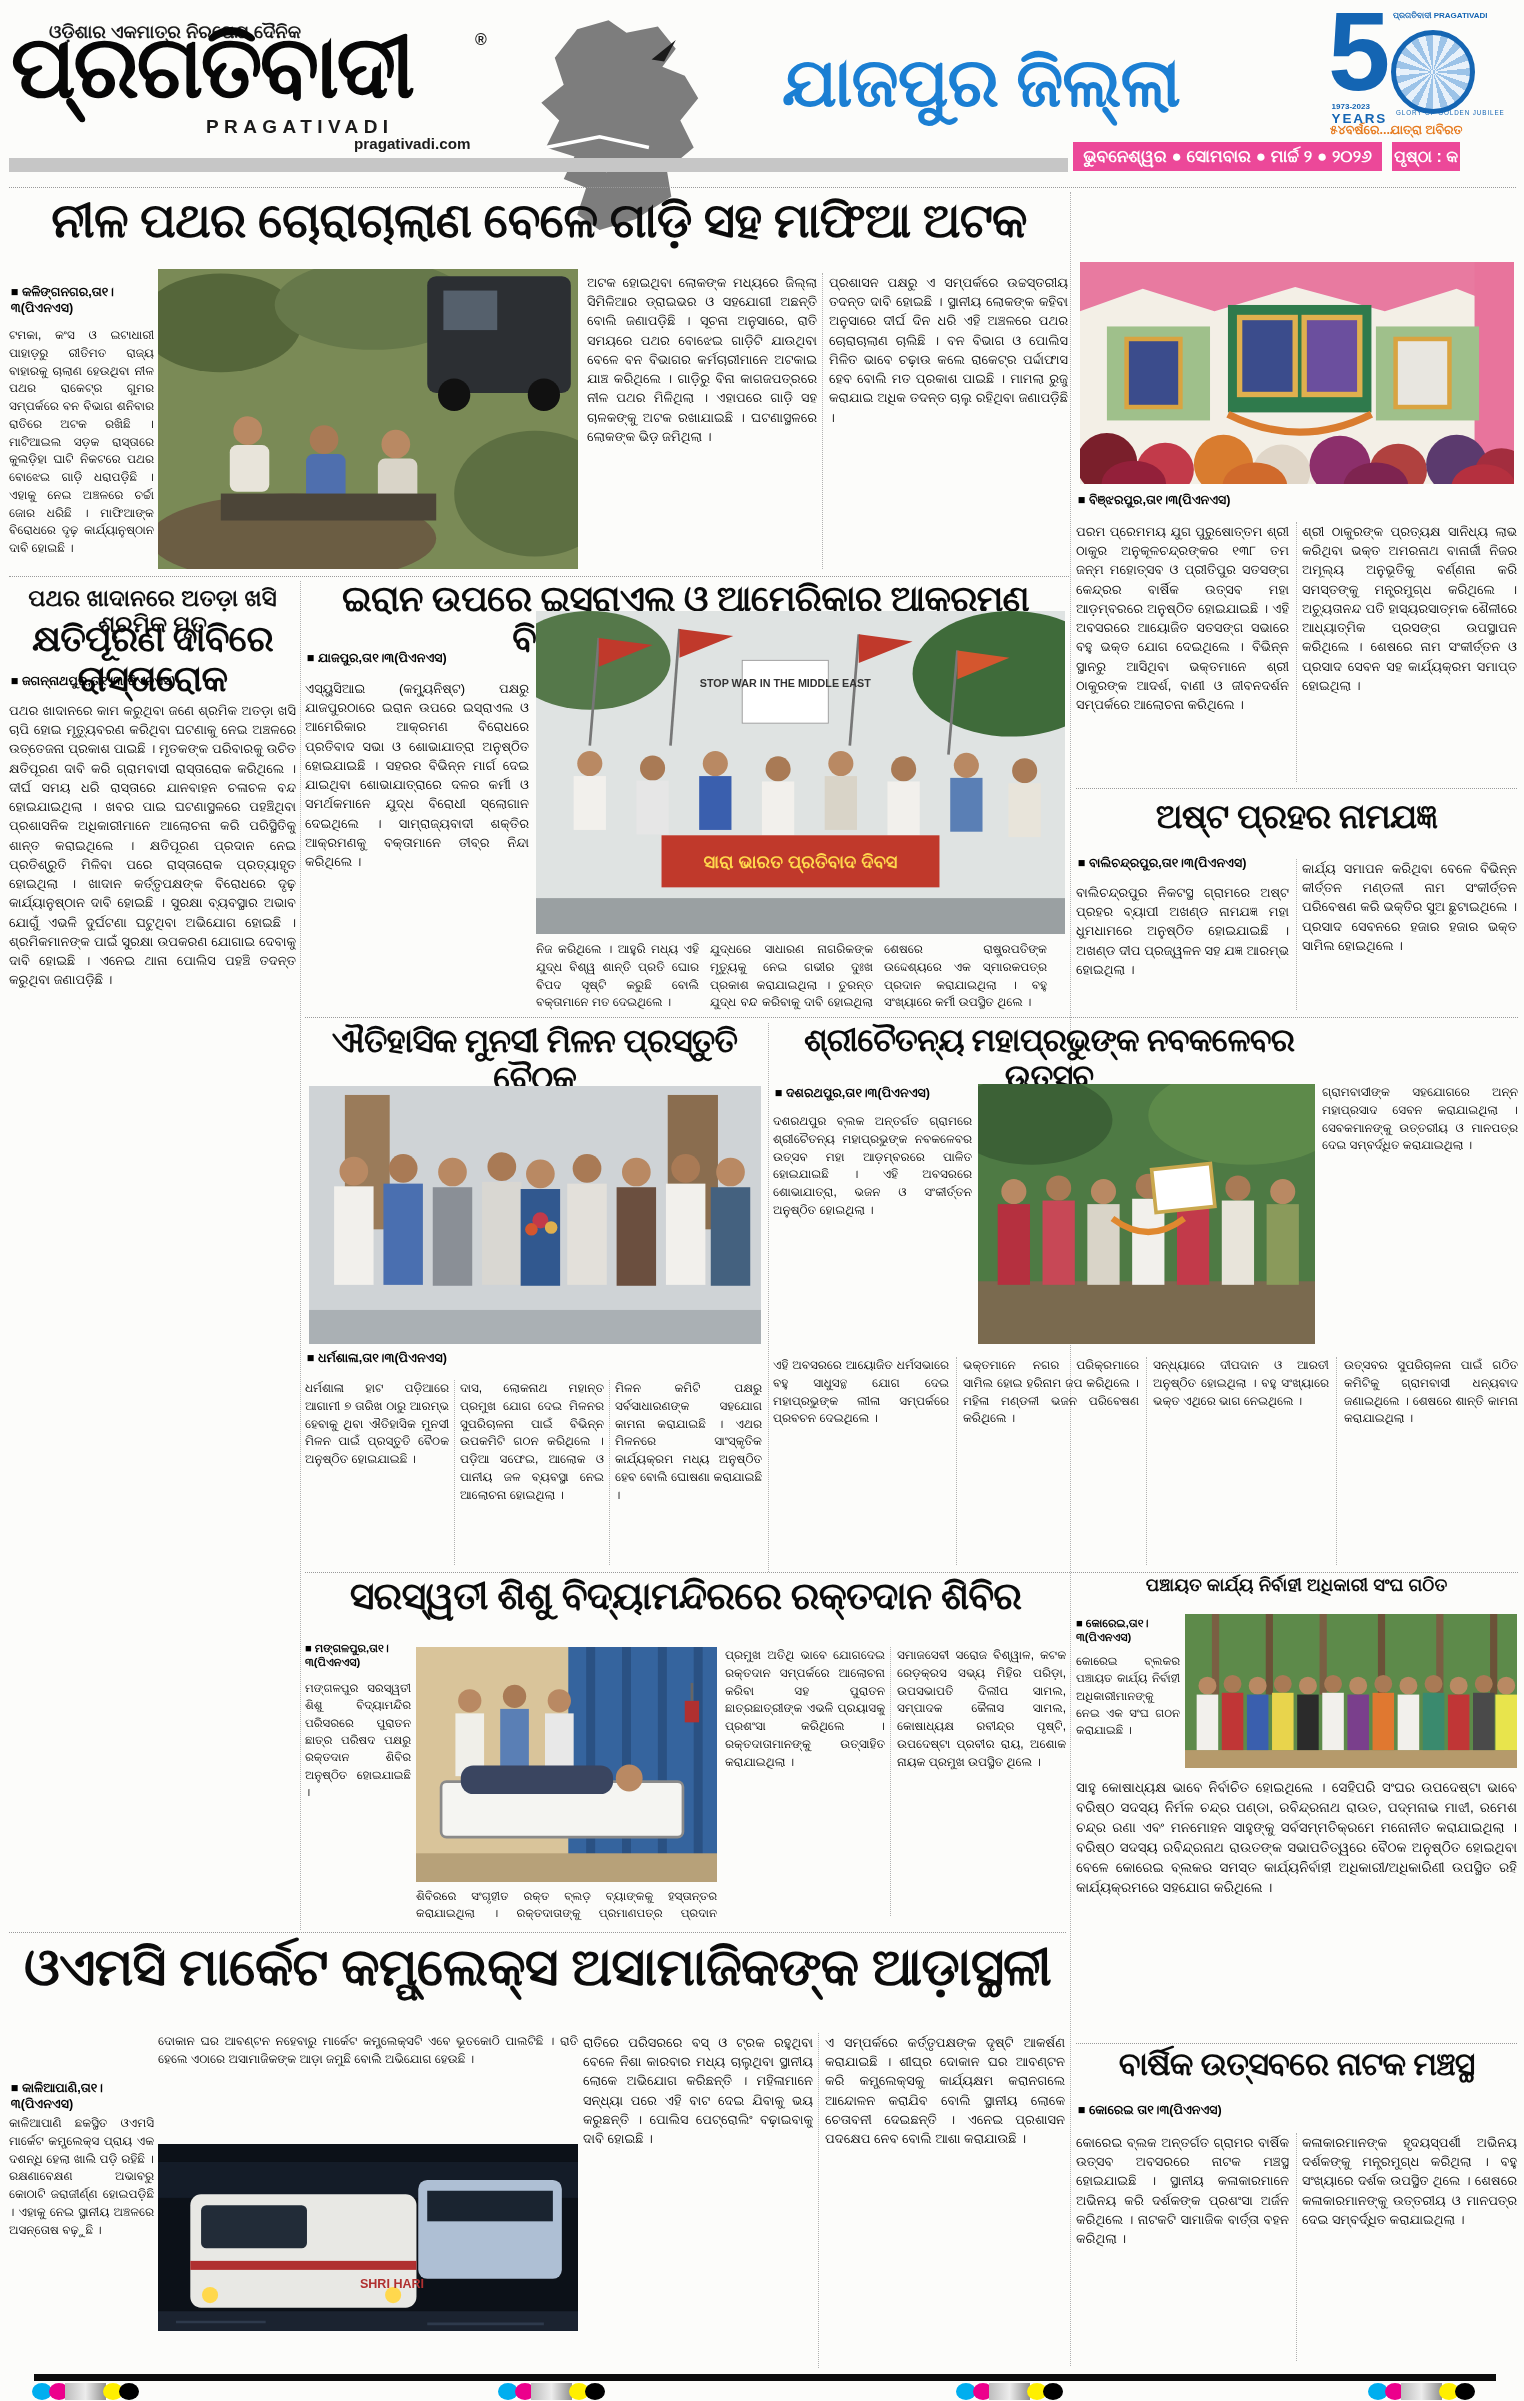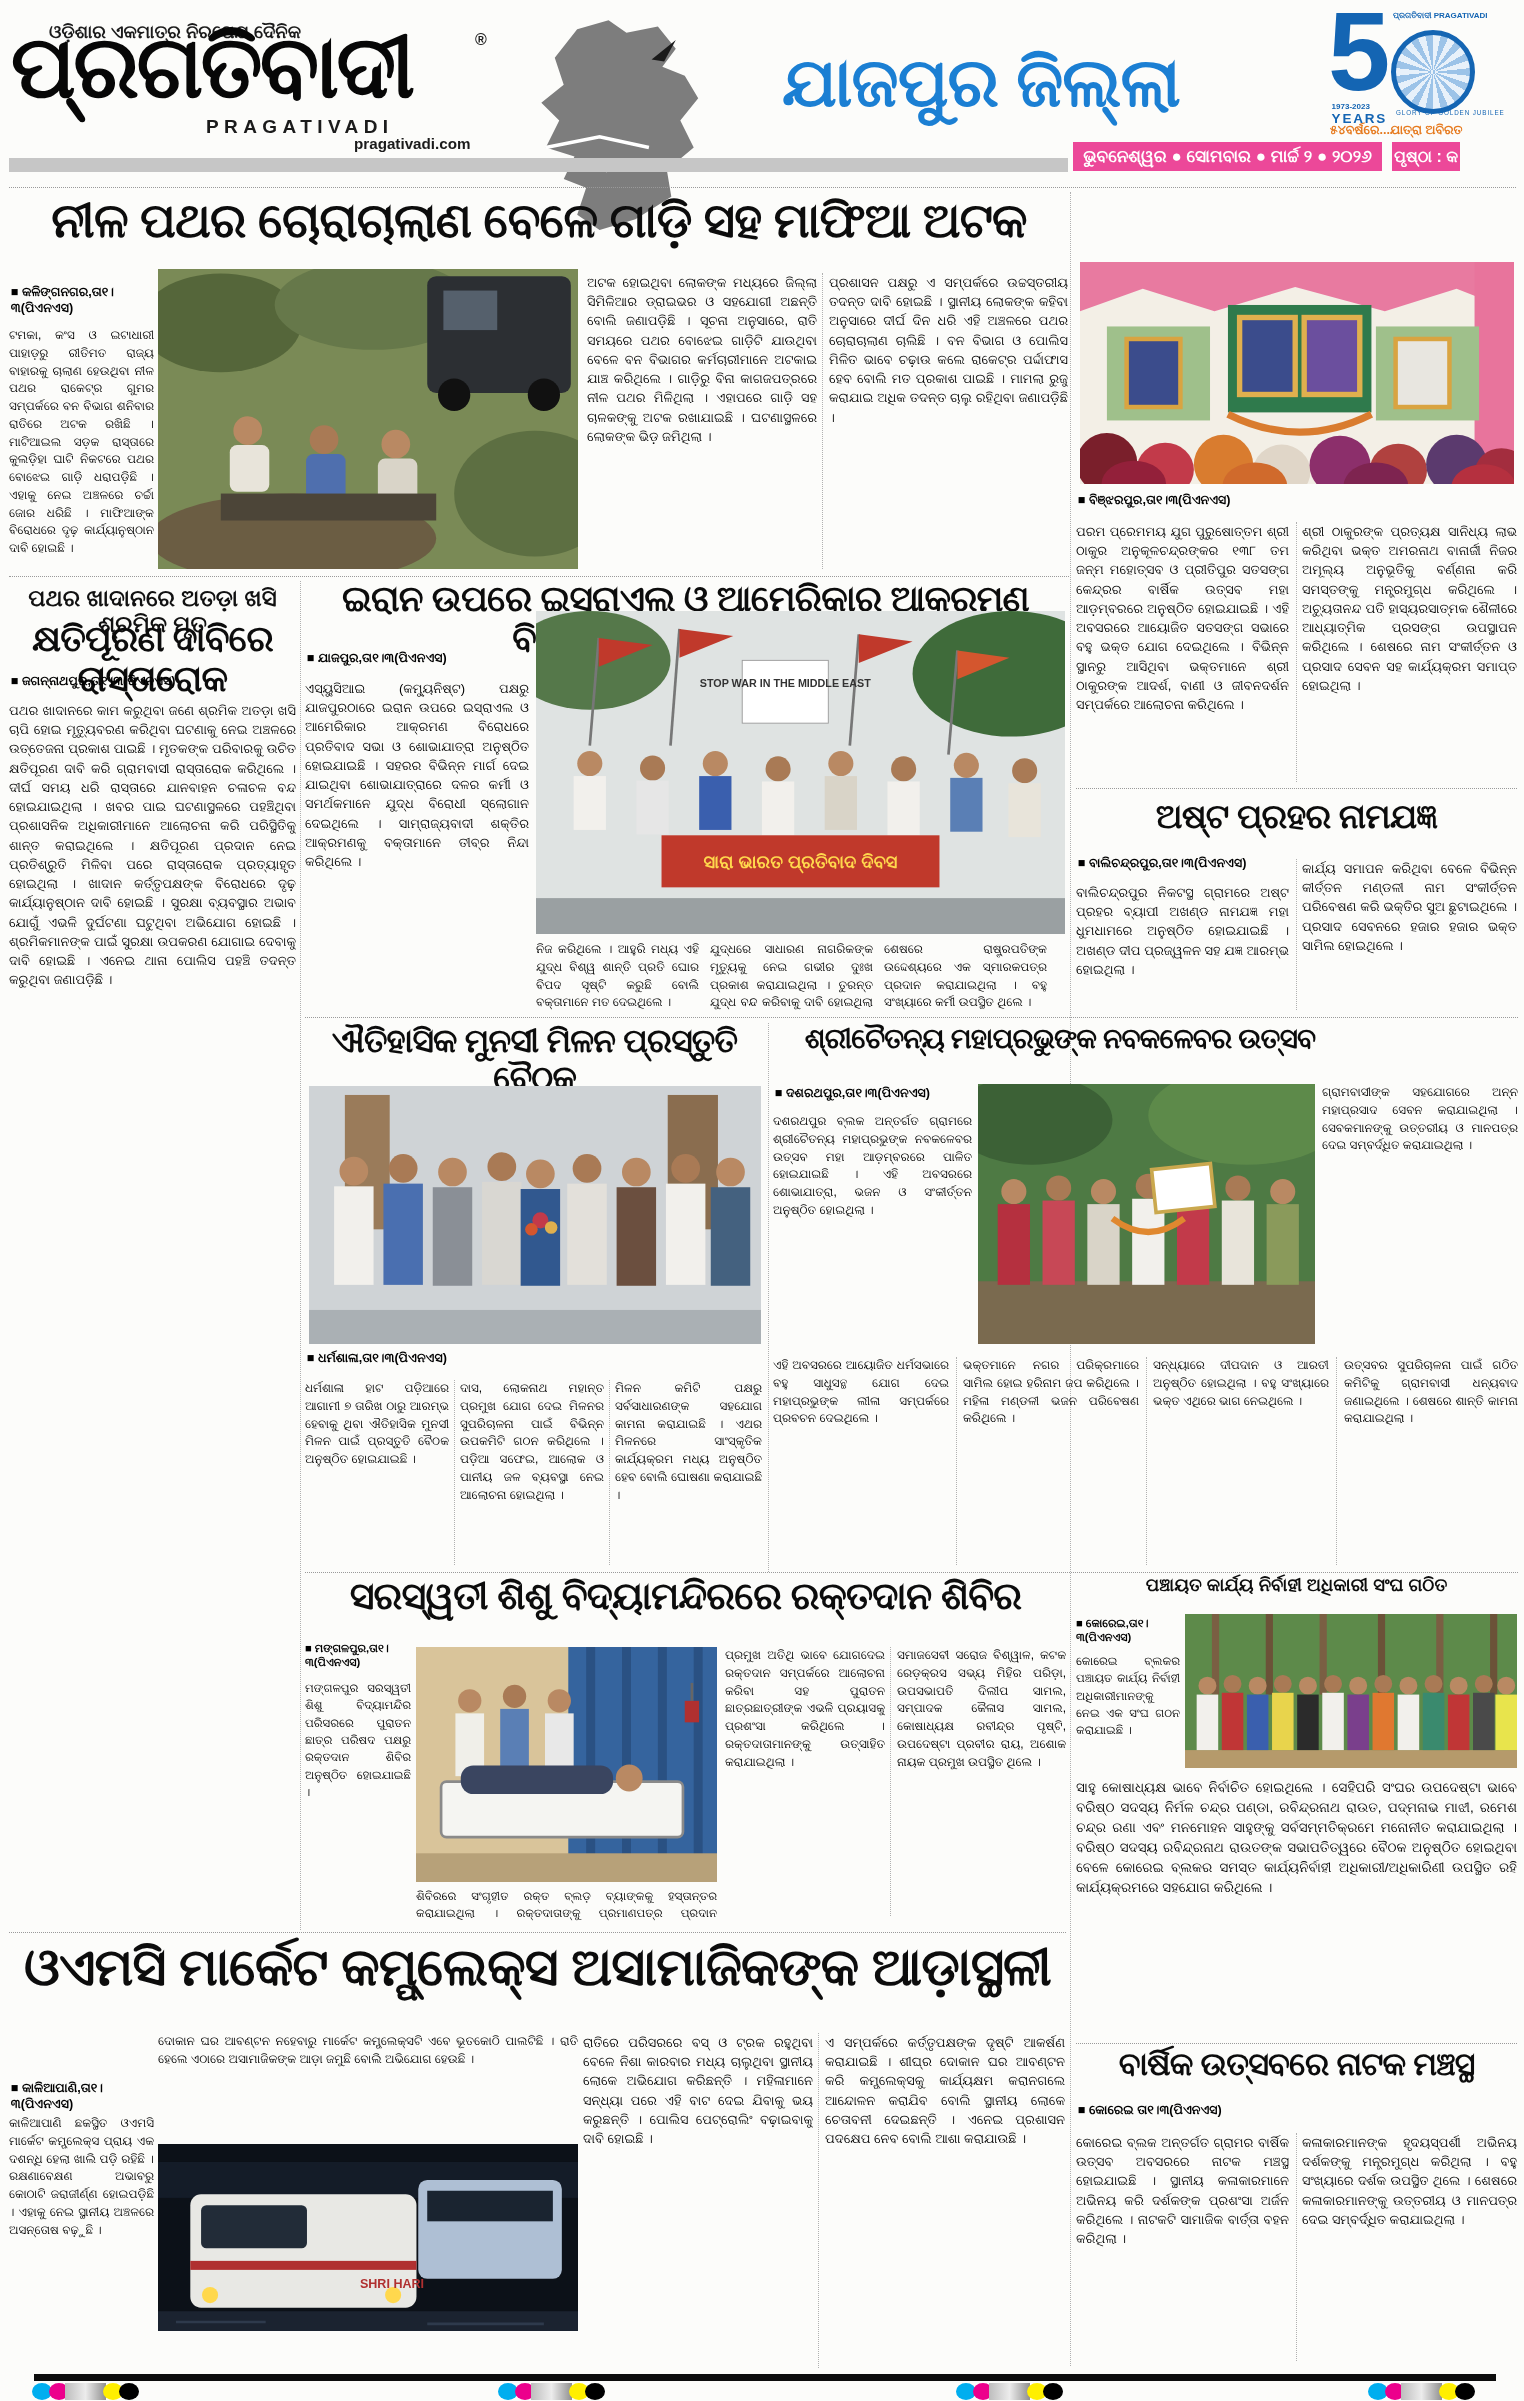--- a/index.html
+++ b/index.html
@@ -231,21 +231,21 @@
     <div class="abs byline" style="left:1.8px;top:328px;">■ ଧର୍ମଶାଳା,ତା୧।୩(ପିଏନଏସ)</div>
     <div class="abs body" style="left:0;top:357px;width:144px;height:185px;font-size:12px;">ଧର୍ମଶାଳା ହାଟ ପଡ଼ିଆରେ ଆଗାମୀ ୭ ତାରିଖ ଠାରୁ ଆରମ୍ଭ ହେବାକୁ ଥିବା ଐତିହାସିକ ମୁନସୀ ମିଳନ ପାଇଁ ପ୍ରସ୍ତୁତି ବୈଠକ ଅନୁଷ୍ଠିତ ହୋଇଯାଇଛି ।</div>
     <div class="abs vr" style="left:149px;top:357px;height:185px;"></div>
     <div class="abs body" style="left:155px;top:357px;width:144px;height:185px;font-size:12px;">ଦାସ, ଲୋକନାଥ ମହାନ୍ତ ପ୍ରମୁଖ ଯୋଗ ଦେଇ ମିଳନର ସୁପରିଚାଳନା ପାଇଁ ବିଭିନ୍ନ ଉପକମିଟି ଗଠନ କରିଥିଲେ । ପଡ଼ିଆ ସଫେଇ, ଆଲୋକ ଓ ପାନୀୟ ଜଳ ବ୍ୟବସ୍ଥା ନେଇ ଆଲୋଚନା ହୋଇଥିଲା ।</div>
     <div class="abs vr" style="left:304px;top:357px;height:185px;"></div>
     <div class="abs body" style="left:310px;top:357px;width:147px;height:185px;font-size:12px;">ମିଳନ କମିଟି ପକ୍ଷରୁ ସର୍ବସାଧାରଣଙ୍କ ସହଯୋଗ କାମନା କରାଯାଇଛି । ଏଥର ମିଳନରେ ସାଂସ୍କୃତିକ କାର୍ଯ୍ୟକ୍ରମ ମଧ୍ୟ ଅନୁଷ୍ଠିତ ହେବ ବୋଲି ଘୋଷଣା କରାଯାଇଛି ।</div>
   </div>
   <div class="abs vr" style="left:768px;top:1023px;height:549px;"></div>
 
   <div class="abs" style="left:773px;top:1023px;width:745px;height:549px;">
-    <div class="abs art-h" style="left:16px;top:0;width:542px;font-size:28px;">ଶ୍ରୀଚୈତନ୍ୟ ମହାପ୍ରଭୁଙ୍କ ନବକଳେବର ଉତ୍ସବ</div>
+    <div class="abs art-h" style="left:5px;top:0;width:542px;font-size:32px;">ଶ୍ରୀଚୈତନ୍ୟ ମହାପ୍ରଭୁଙ୍କ ନବକଳେବର ଉତ୍ସବ</div>
     <div class="abs byline" style="left:1.8px;top:63px;">■ ଦଶରଥପୁର,ତା୧।୩(ପିଏନଏସ)</div>
     <div class="abs body" style="left:0;top:90px;width:199px;height:231px;font-size:12px;">ଦଶରଥପୁର ବ୍ଲକ ଅନ୍ତର୍ଗତ ଗ୍ରାମରେ ଶ୍ରୀଚୈତନ୍ୟ ମହାପ୍ରଭୁଙ୍କ ନବକଳେବର ଉତ୍ସବ ମହା ଆଡ଼ମ୍ବରରେ ପାଳିତ ହୋଇଯାଇଛି । ଏହି ଅବସରରେ ଶୋଭାଯାତ୍ରା, ଭଜନ ଓ ସଂକୀର୍ତ୍ତନ ଅନୁଷ୍ଠିତ ହୋଇଥିଲା ।</div>
     <div class="abs photo" style="left:205px;top:61px;width:337px;height:260px;">
       <svg viewBox="0 0 376 290" preserveAspectRatio="none">
         <rect width="376" height="290" fill="#4e7a44"></rect>
         <ellipse cx="60" cy="40" rx="90" ry="50" fill="#3c6136"></ellipse>
         <ellipse cx="300" cy="35" rx="110" ry="55" fill="#5d8a4a"></ellipse>
         <rect x="0" y="220" width="376" height="70" fill="#7a6a4f"></rect>
         <g>
           <circle cx="40" cy="120" r="14" fill="#b98963"></circle>

